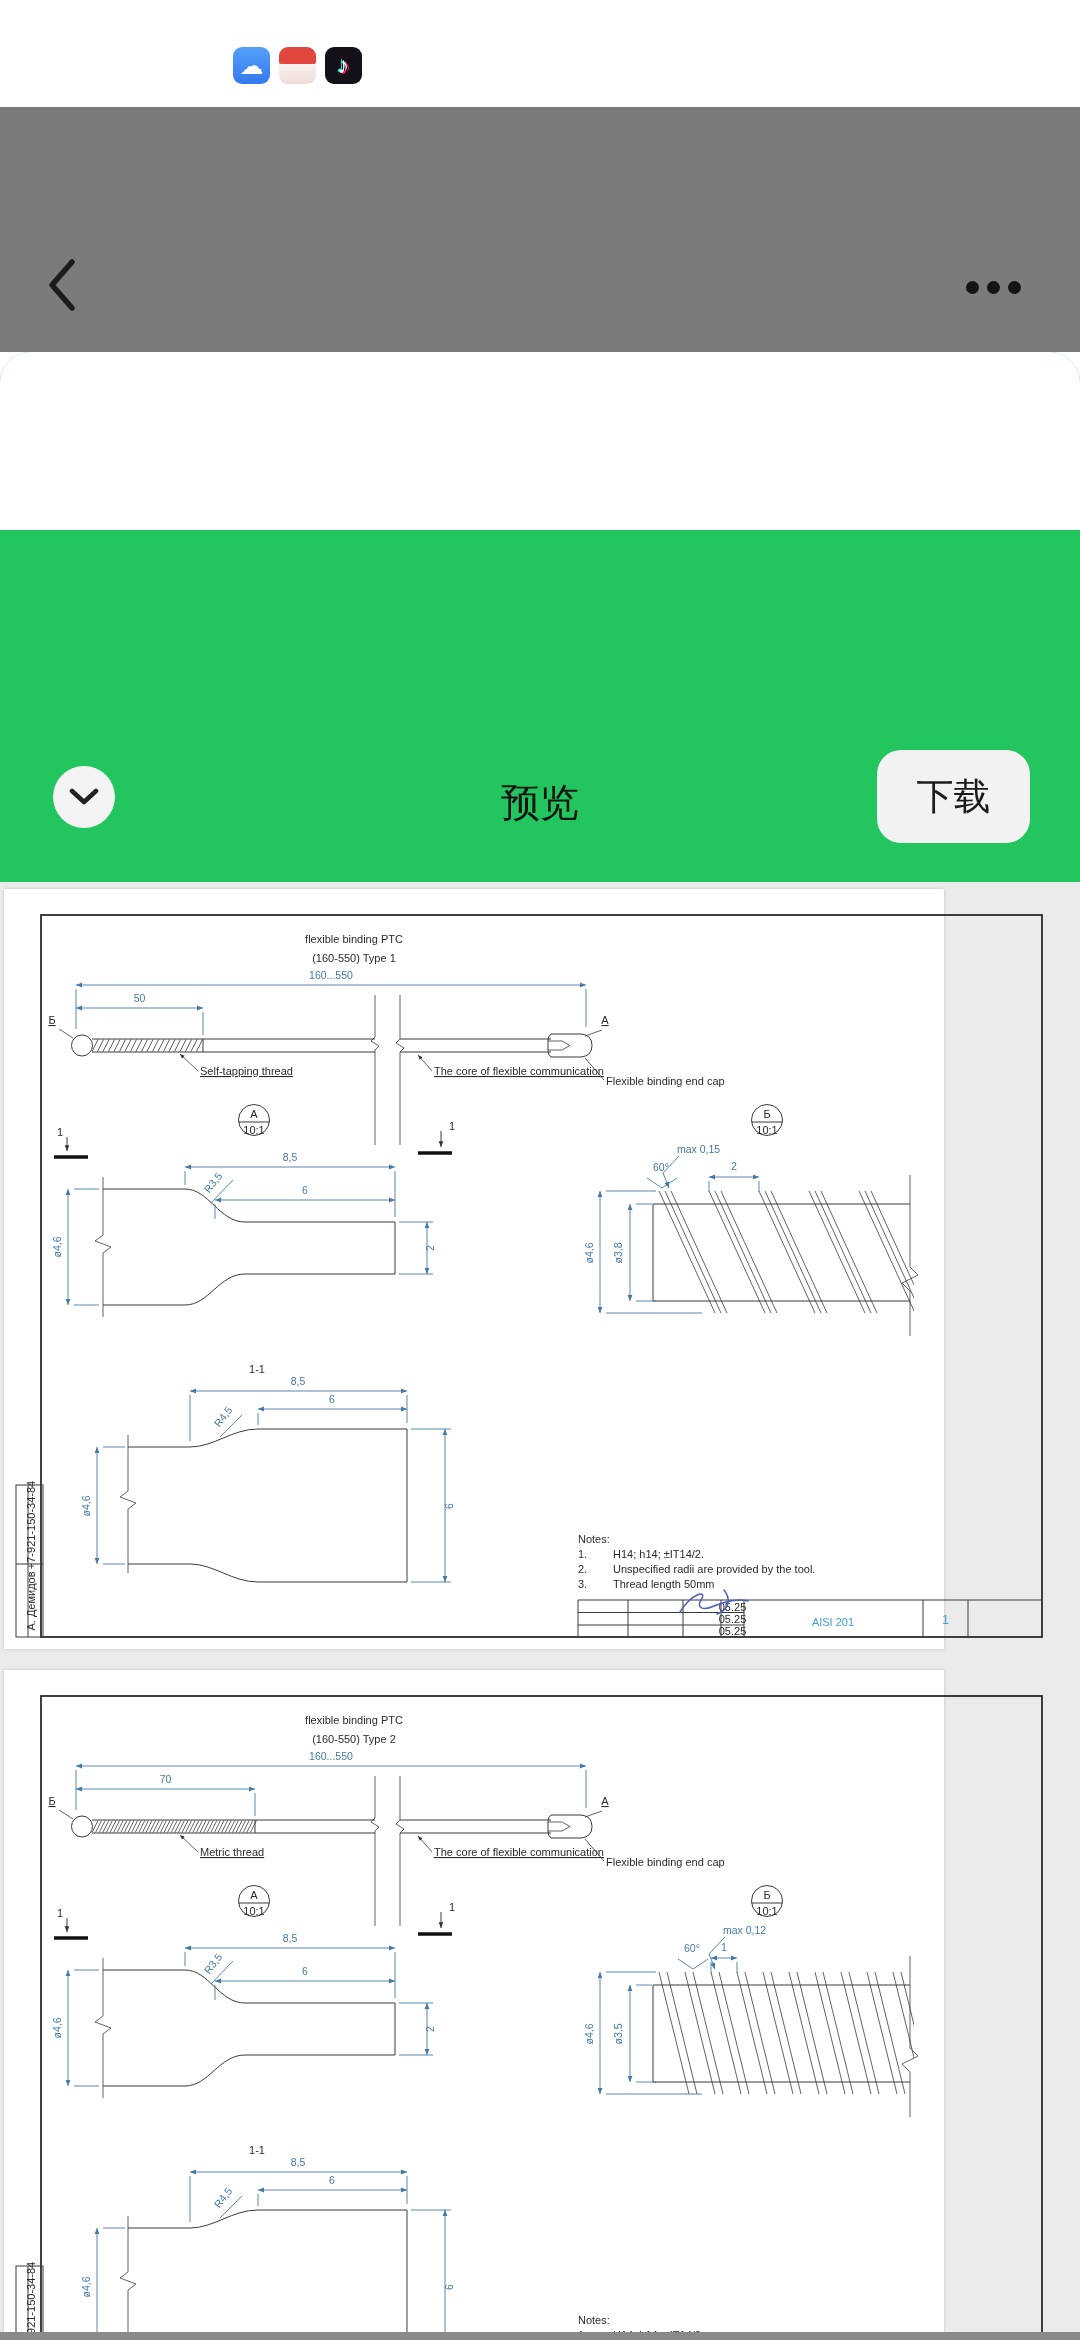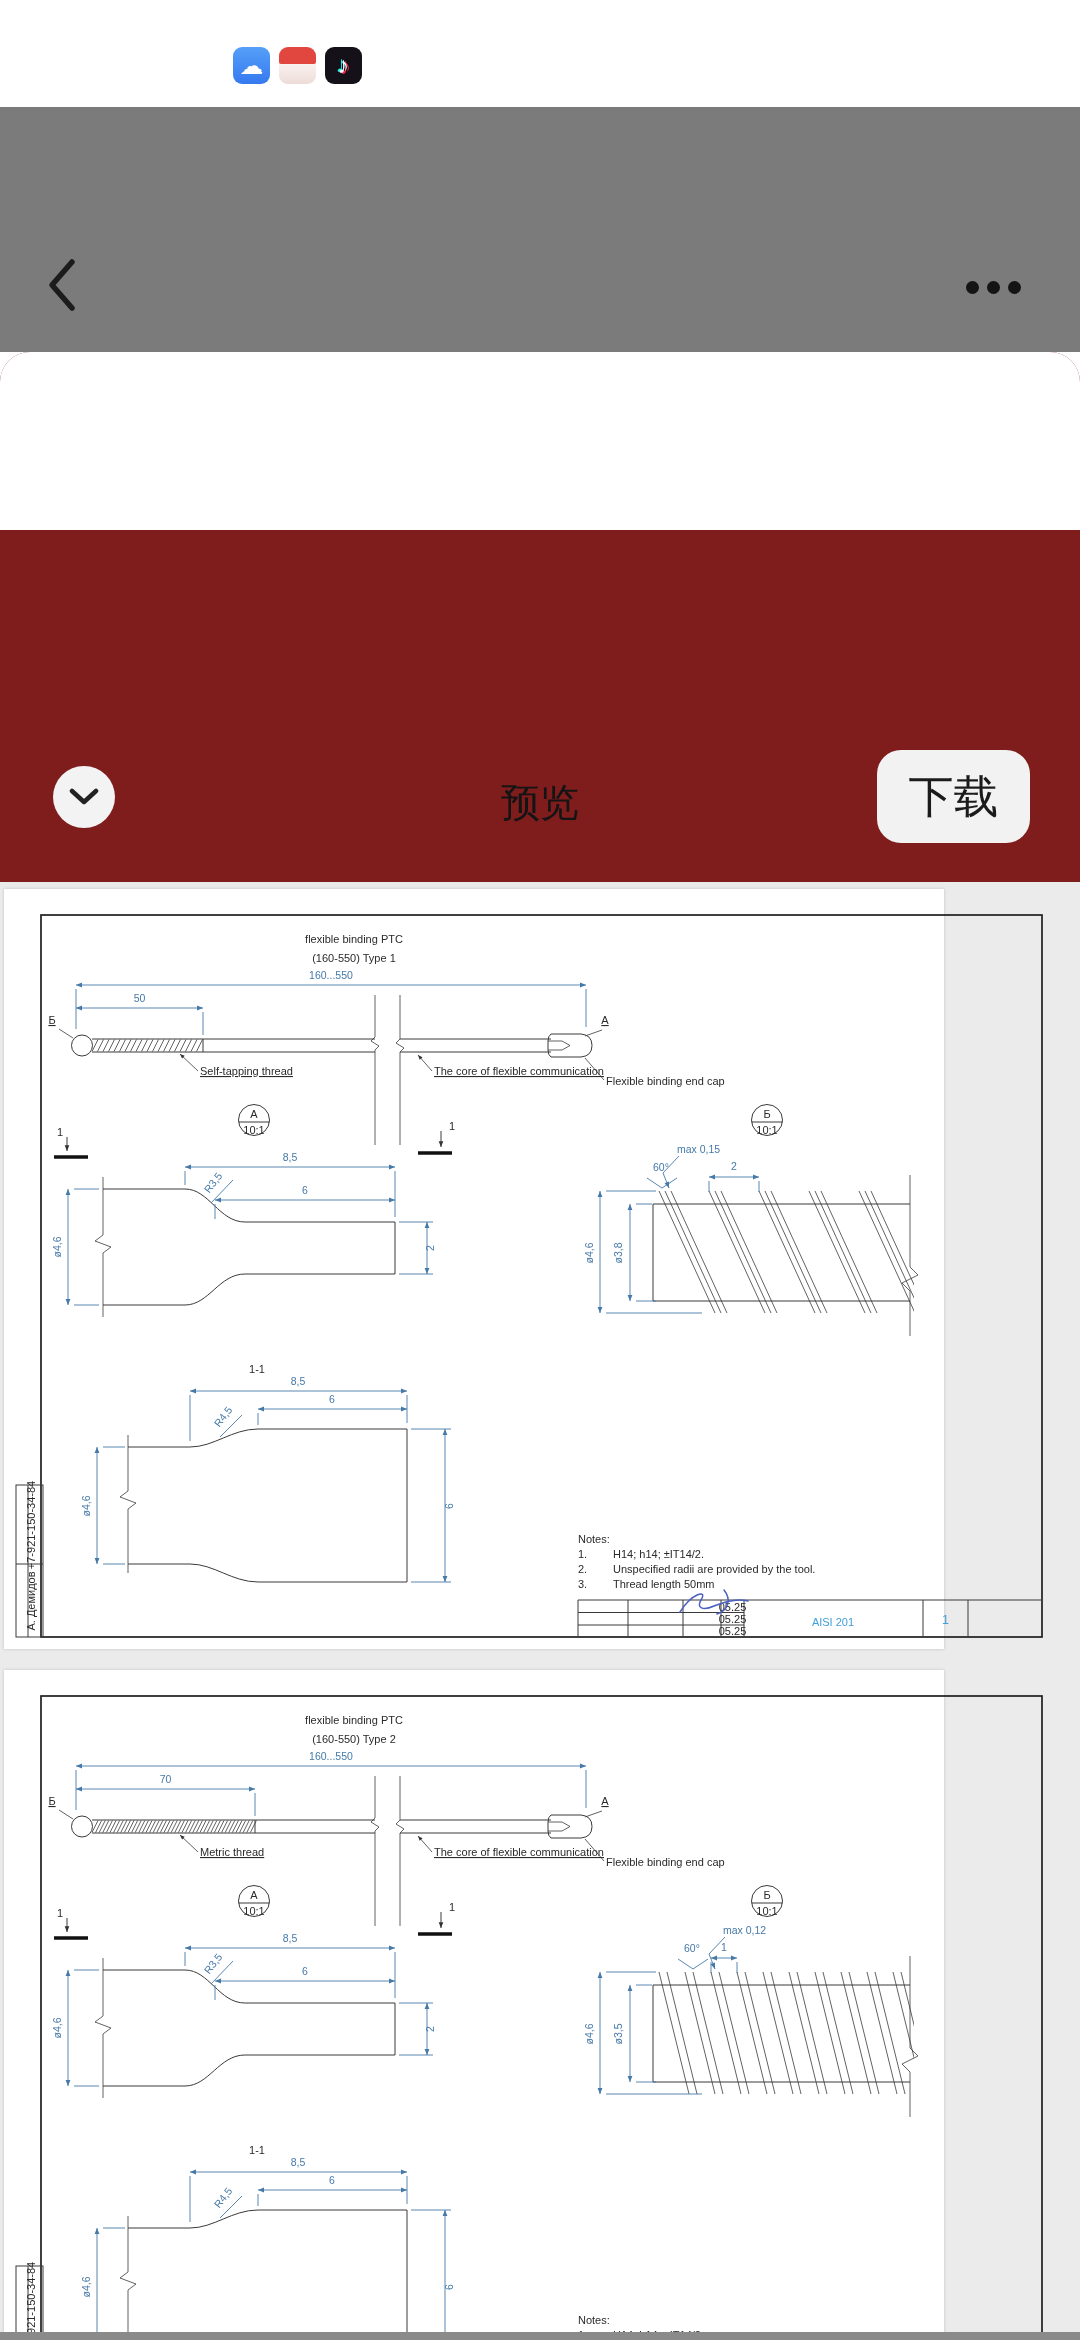--- a/index.html
+++ b/index.html
@@ -15,25 +15,25 @@
   .app-icon.redbox .lid{position:absolute;top:0;left:0;right:0;height:45%;background:#e2473f;border-radius:6px 6px 2px 2px;}
   .app-icon.redbox .body{position:absolute;bottom:0;left:0;right:0;height:58%;background:linear-gradient(180deg,#faf3f1,#eddcd8);}
   .app-icon.tiktok{background:#141218;}
   .app-icon.tiktok span{color:#fff;font-size:23px;line-height:1;text-shadow:-2px -1px 0 #25f4ee,2px 1px 0 #fe2c55;}
   
   .overlay{position:absolute;top:107px;left:0;width:1080px;height:245px;background:#7b7b7b;}
   .back-ic{position:absolute;left:44px;top:150px;}
   .more-dots{position:absolute;left:966px;top:174px;display:flex;gap:8px;}
   .more-dots i{width:13px;height:13px;border-radius:50%;background:#141414;}
   
-  .sheet{position:absolute;top:352px;left:0;width:1080px;height:1988px;background:#7f1d1d;border-radius:30px 30px 0 0;overflow:hidden;}
+  .sheet{position:absolute;top:352px;left:0;width:1080px;height:1988px;background:#22c55e;border-radius:30px 30px 0 0;overflow:hidden;}
   .sheet-header{position:absolute;top:0;left:0;width:1080px;height:178px;background:#fff;}
   .collapse-btn{position:absolute;left:53px;top:414px;width:62px;height:62px;border-radius:50%;background:#f3f3f4;border:none;display:flex;align-items:center;justify-content:center;padding:0;}
   .sheet-title{position:absolute;top:424px;left:0;width:1080px;text-align:center;font-size:39px;color:#141414;font-weight:500;}
-  .download-btn{position:absolute;left:877px;top:398px;width:153px;height:93px;border:none;border-radius:24px;background:#f2f2f3;font-size:45px;color:#1b1b1b;font-family:inherit;}
+  .download-btn{position:absolute;left:877px;top:398px;width:153px;height:93px;border:none;border-radius:24px;background:#f2f2f3;font-size:37px;color:#1b1b1b;font-family:inherit;}
   
   .viewer{position:absolute;top:530px;left:0;width:1080px;height:1810px;background:#ebebeb;}
   .page{position:absolute;left:4px;width:940px;height:760px;background:#fff;box-shadow:0 0 3px rgba(0,0,0,.18);}
   #page0{top:7px;} #page1{top:788px;}
   
   .bottombar{position:absolute;top:2332px;left:0;width:1080px;height:8px;background:#8a8a8a;}
   
   svg text{font-family:"Liberation Sans","DejaVu Sans",sans-serif;}
   .sk{stroke:#3a3a3a;stroke-width:1;fill:none;}
   .s8{stroke:#3a3a3a;stroke-width:.8;fill:none;}

